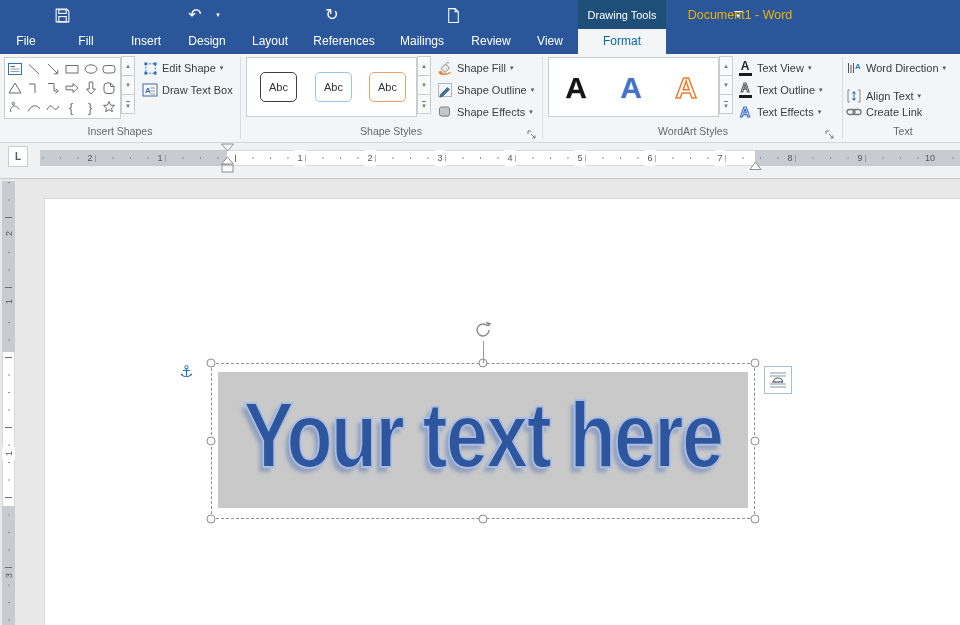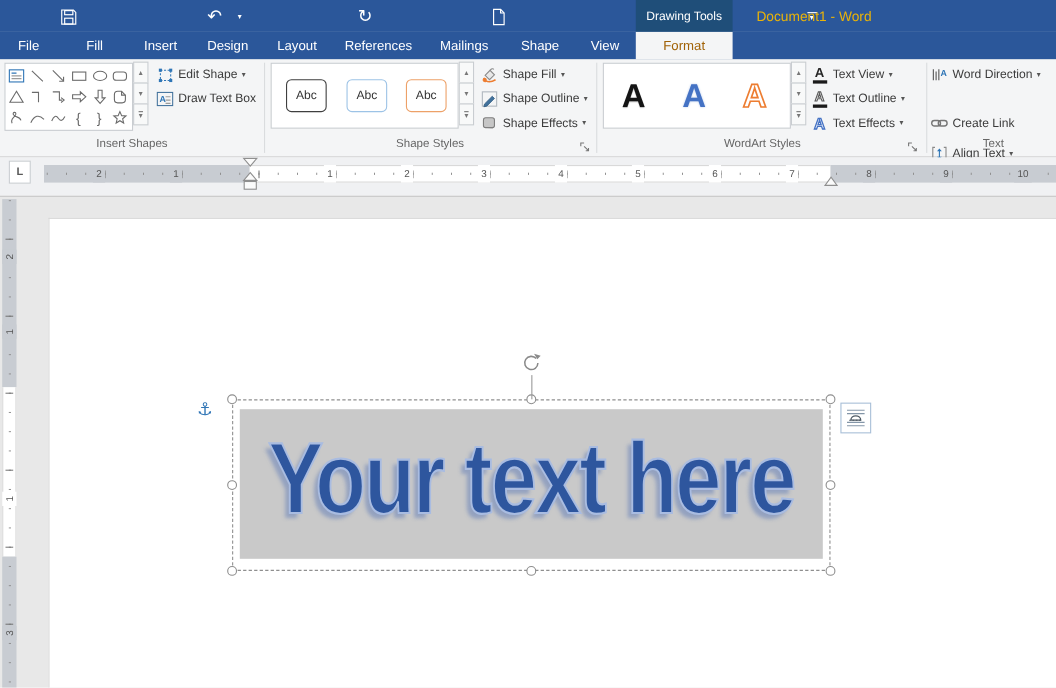--- a/index.html
+++ b/index.html
@@ -13,21 +13,21 @@
   .uglyph { font-family:"DejaVu Sans", sans-serif; font-size:16px; color:#fff; line-height:1; }
   #contextual { left:578px; top:0; width:88px; height:29px; background:#1f4e79; color:#fff;
                 font-size:11px; display:flex; align-items:center; justify-content:center;text-align:right; }
   #win-title { left:640px; top:0; width:200px; height:29px; color:#eab308; font-size:12.5px;
                display:flex; align-items:center; justify-content:center; }
 
   
   #tabrow { left:0; top:29px; width:960px; height:25px; background:#2b579a; }
   .tab { position:absolute; top:0; height:25px; line-height:25px; text-align:center;
          color:#fff; font-size:12px; cursor:default; }
-  .tab.active { background:#f4f5f6; color:#a16207; }
+  .tab.active { background:#f4f5f6; color:#0369a1; }
   #tellme { left:666px; top:0; width:294px; height:25px; background:rgba(255,255,255,0.05);
             display:flex; align-items:center; color:#b3c6e6; font-size:12px; gap:7px; padding-left:6px; }
 
   
   #ribbon { left:0; top:54px; width:960px; height:89px; background:#f4f5f6; border-bottom:1px solid #d5d5d5; }
   .gdiv { position:absolute; top:3px; width:1px; height:82px; background:#dadcde; }
   .grplabel { position:absolute; top:71px; height:14px; font-size:10.5px; color:#666;
               text-align:center; }
   .panel { position:absolute; background:#fff; border:1px solid #c9cdd1; }
   .scrollcol { position:absolute; width:14px; }
@@ -144,21 +144,21 @@
 </div>
 
 <div id="tabrow" class="abs">
   <div class="tab" style="left:8px;width:36px;">File</div>
   <div class="tab" style="left:62px;width:48px;">Fill</div>
   <div class="tab" style="left:122px;width:48px;">Insert</div>
   <div class="tab" style="left:182px;width:50px;">Design</div>
   <div class="tab" style="left:244px;width:52px;">Layout</div>
   <div class="tab" style="left:310px;width:68px;">References</div>
   <div class="tab" style="left:388px;width:68px;text-align:center;">Mailings</div>
-  <div class="tab" style="left:462px;width:58px;">Shape</div>
+  <div class="tab" style="left:462px;width:58px;">Review</div>
   <div class="tab" style="left:528px;width:44px;">View</div>
   <div class="tab active" style="left:578px;width:88px;">Format</div>
 </div>
 
 <div id="ribbon" class="abs">
   <div class="gdiv" style="left:240px;"></div>
   <div class="gdiv" style="left:542px;"></div>
   <div class="gdiv" style="left:842px;"></div>
 
   <div class="panel" id="shape-gallery">
@@ -414,21 +414,21 @@
       <svg width="16" height="16" viewBox="0 0 16 16">
           <line x1="2.5" y1="3" x2="2.5" y2="13" stroke="#555"></line>
           <line x1="5" y1="5" x2="5" y2="13" stroke="#555"></line>
           <line x1="7.5" y1="3" x2="7.5" y2="13" stroke="#555"></line>
           <text x="9" y="9" font-size="8" font-weight="bold" fill="#2e75b6" font-family="Liberation Sans">A</text>
         </svg>
     </span>
     <span>Word Direction</span>
     <span class="caret">▾</span>
   </div>
-  <div class="rbtn" style="left:846px; top:32px;margin-top:44px;">
+  <div class="rbtn" style="left:846px; top:32px;">
     <span class="ric">
       <svg width="16" height="16" viewBox="0 0 16 16">
           <path d="M4 2 H2 V14 H4 M12 2 h2 V14 h-2" fill="none" stroke="#8a8a8a"></path>
           <path d="M8 3 L5.8 5.5 h4.4 Z M8 13 L5.8 10.5 h4.4 Z" fill="#2e75b6"></path>
           <line x1="8" y1="5" x2="8" y2="11" stroke="#2e75b6"></line>
         </svg>
     </span>
     <span>Align Text</span>
     <span class="caret">▾</span>
   </div>

